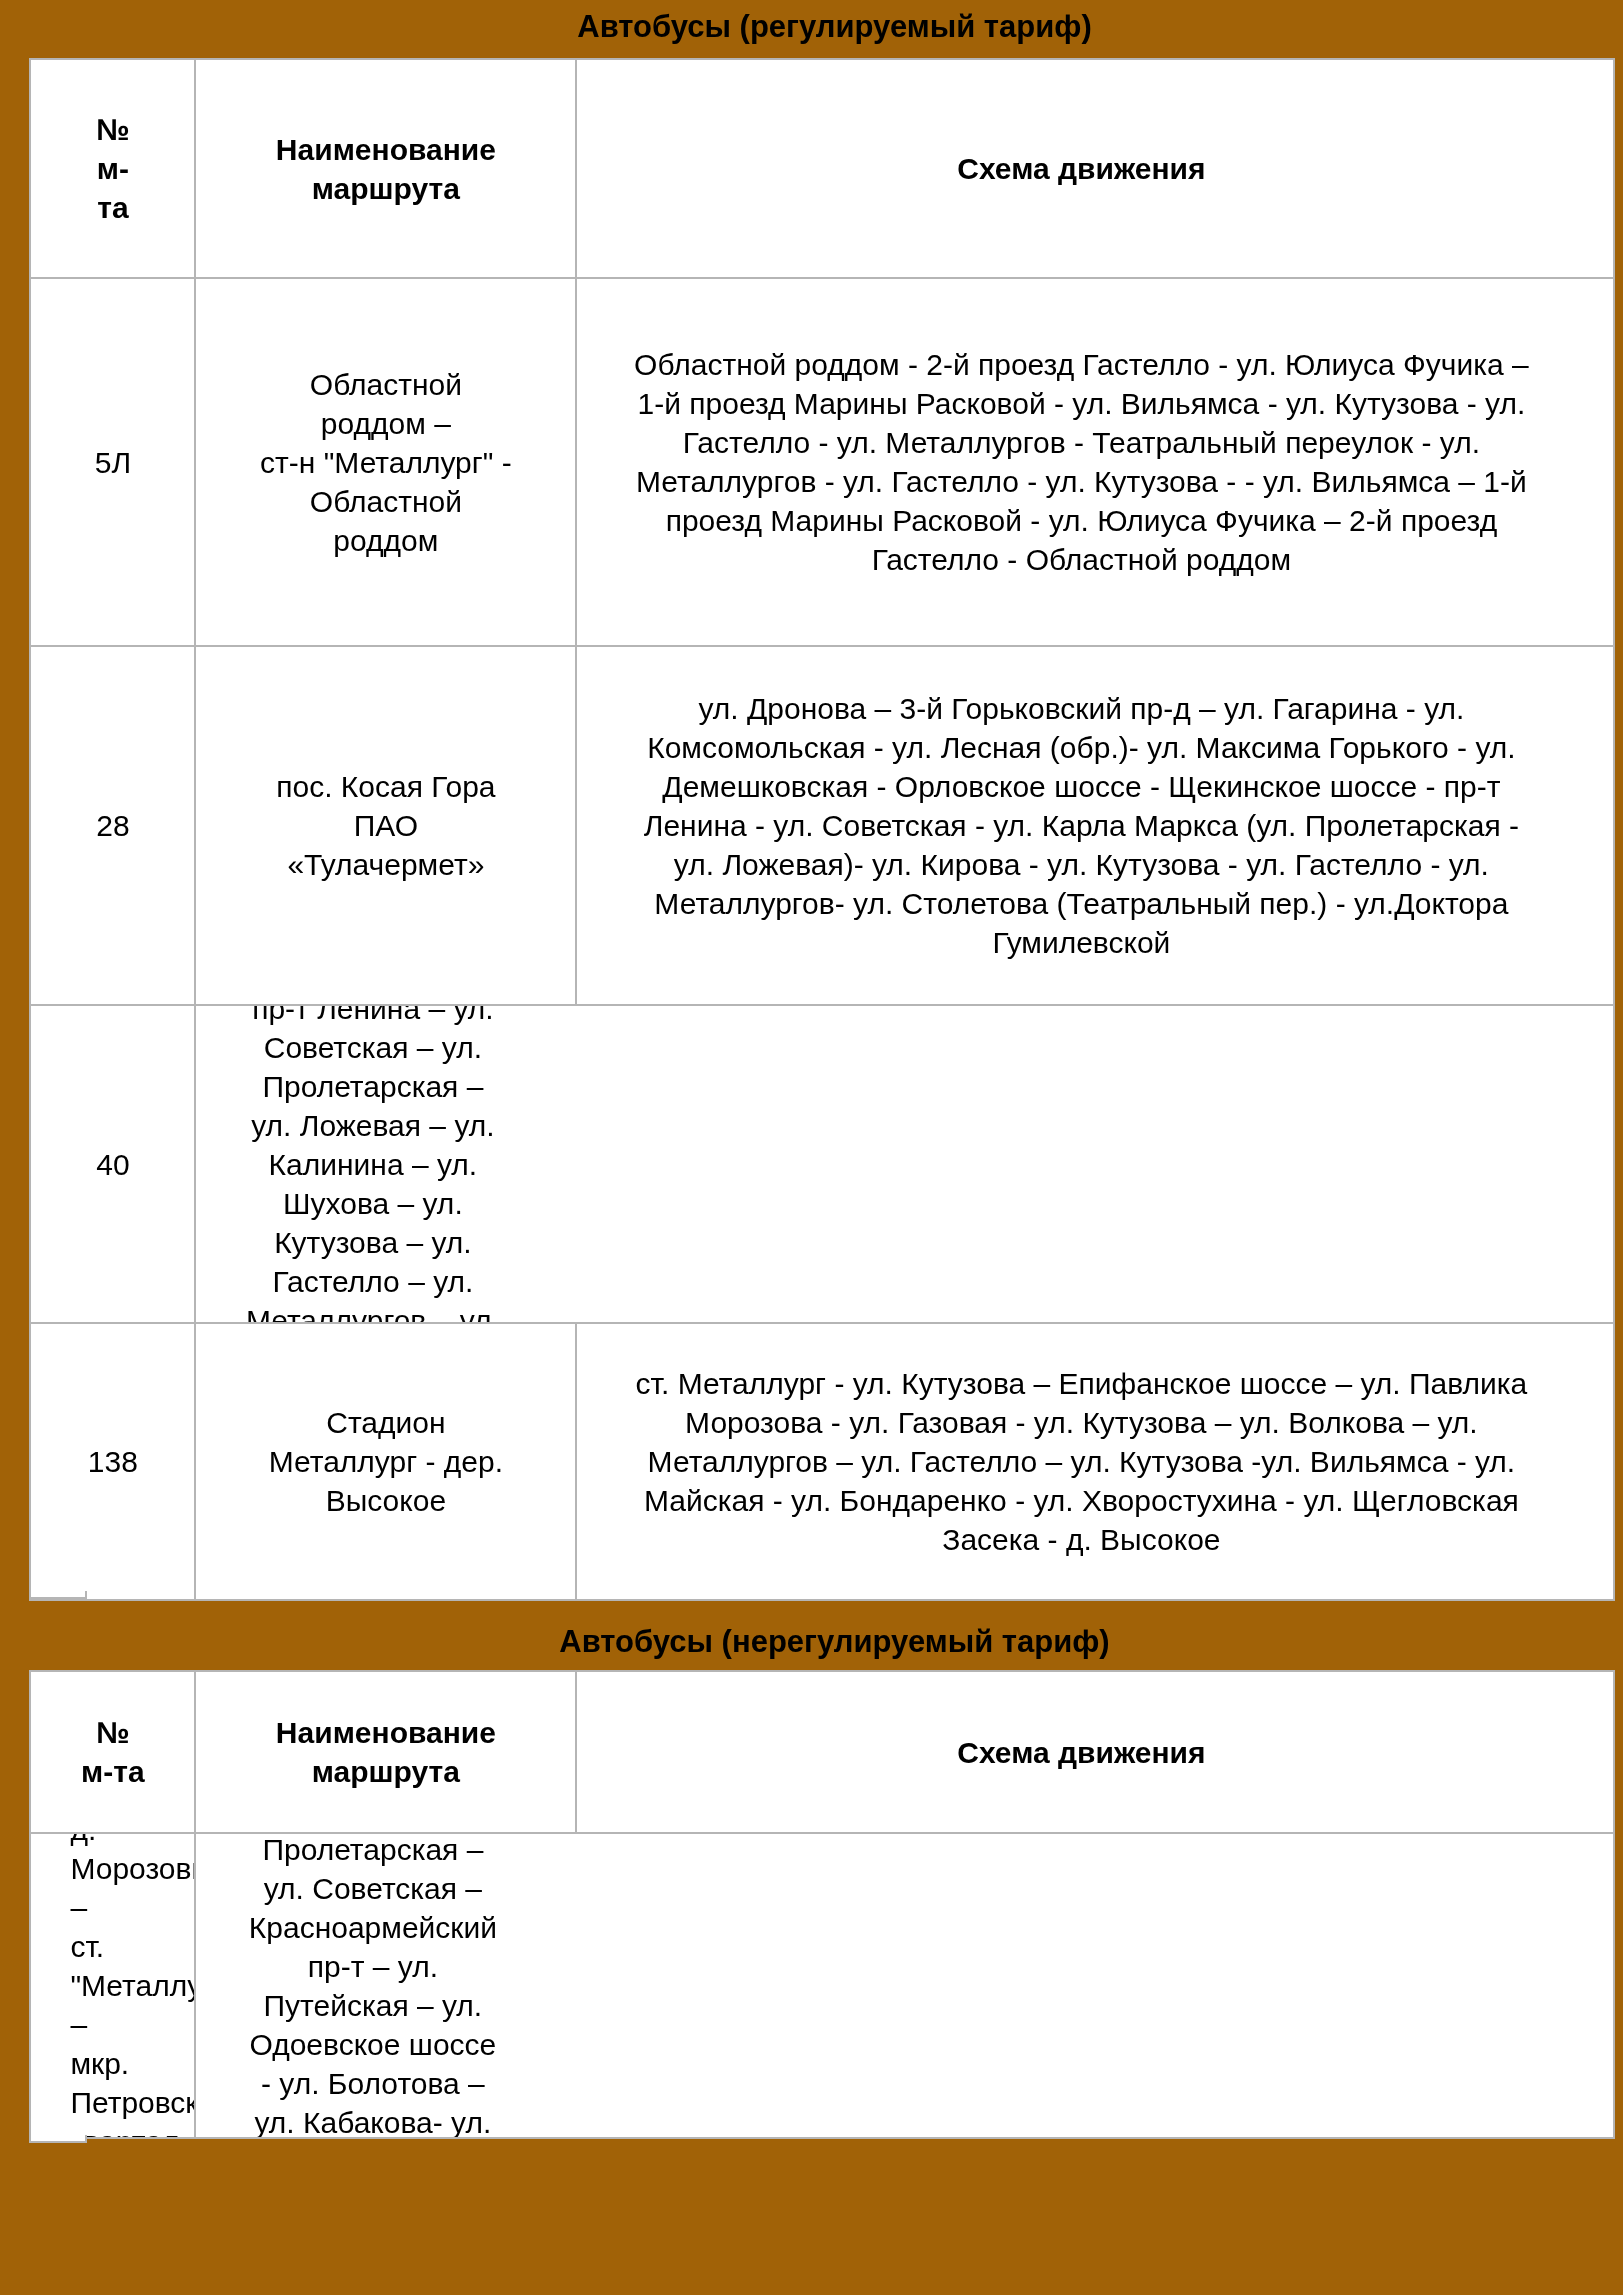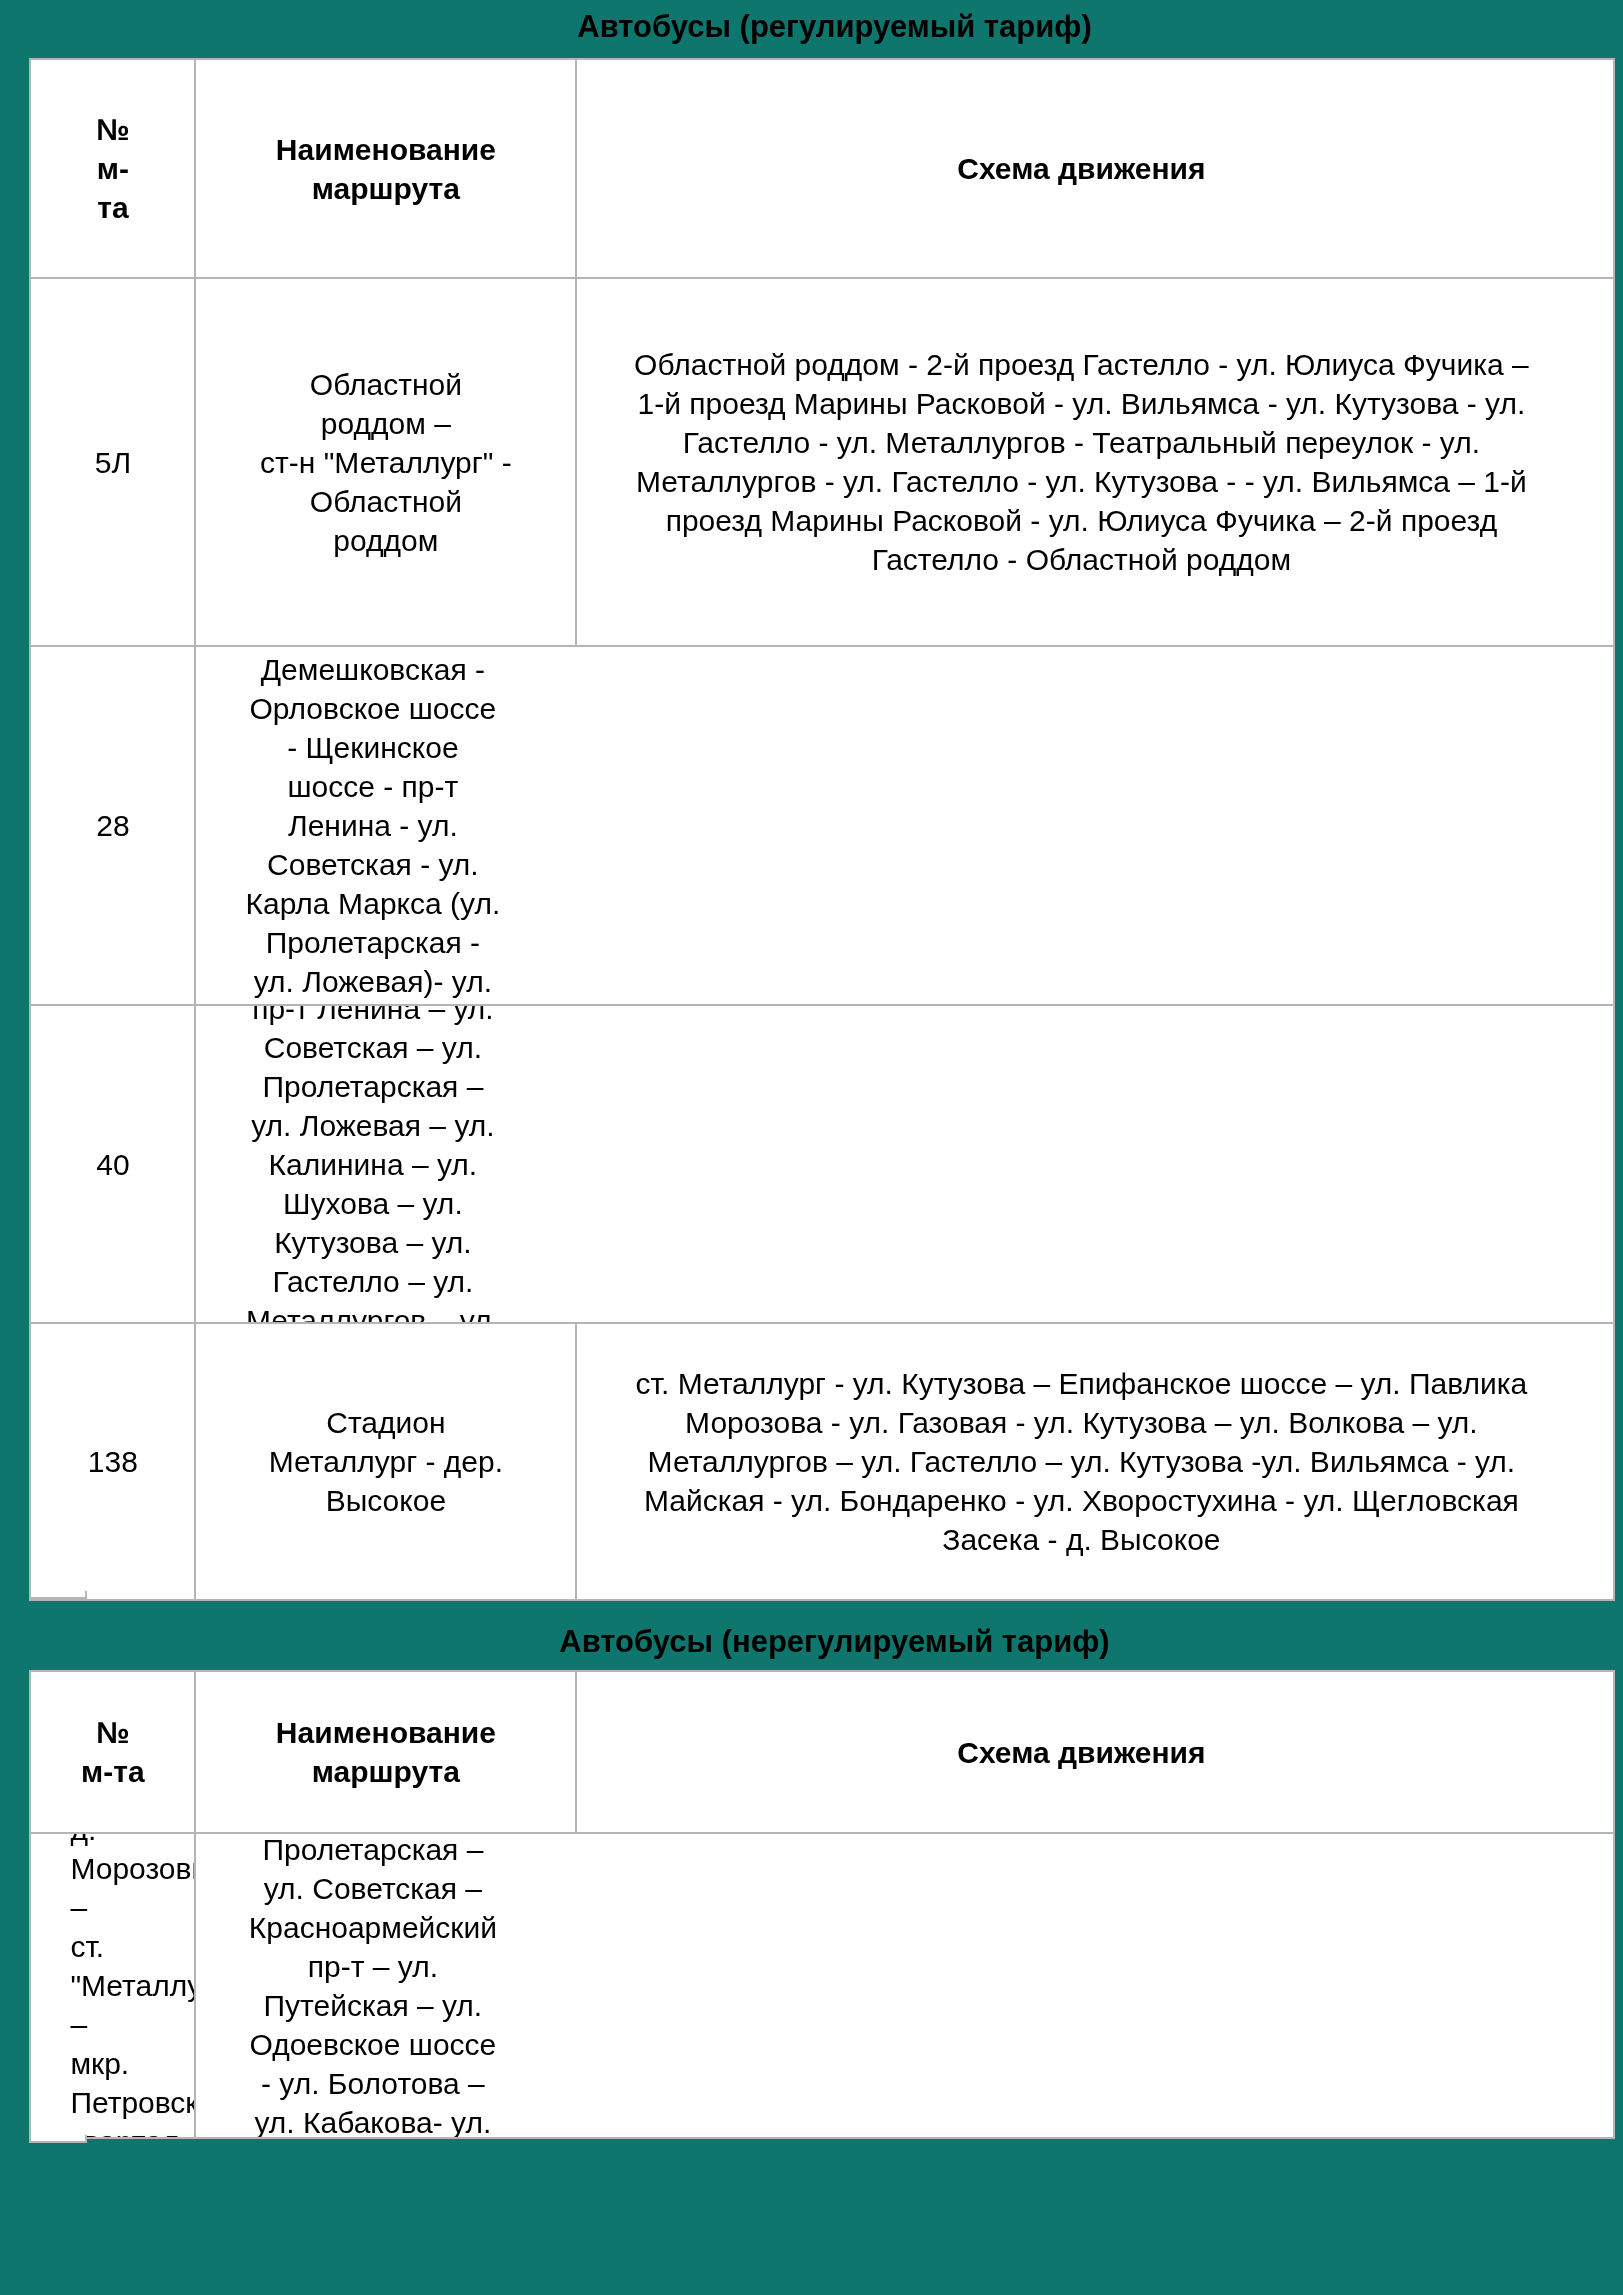--- a/index.html
+++ b/index.html
@@ -1,21 +1,21 @@
 <!DOCTYPE html>
 <html style="font-size:10.5px"><head>
 <meta charset="utf-8">
 <style>
   html, body { margin: 0; padding: 0; }
   body { background: #ffffff; }
   .page {
     position: relative;
     width: 1623px;
     height: 2295px;
-    background: #0f766e;
+    background: #a16207;
     font-family: "Liberation Sans", sans-serif;
     color: #000000;
     overflow: hidden;
   }
   .doc-title {
     position: absolute;
     left: 23px;
     width: 1623px;
     text-align: center;
     font-size: 31px;
@@ -120,20 +120,23 @@
       <div class="cell">5Л</div>
       <div class="cell">Областной
 роддом –
 ст-н "Металлург" -
 Областной
 роддом</div>
       <div class="cell scheme">Областной роддом - 2-й проезд Гастелло - ул. Юлиуса Фучика – 1-й проезд Марины Расковой - ул. Вильямса - ул. Кутузова - ул. Гастелло - ул. Металлургов - Театральный переулок - ул. Металлургов - ул. Гастелло - ул. Кутузова - - ул. Вильямса – 1-й проезд Марины Расковой - ул. Юлиуса Фучика – 2-й проезд Гастелло - Областной роддом</div>
     </div>
     <div class="row t1-r1">
       <div class="cell">28</div>
+      <div class="cell">пос. Косая Гора
+ПАО
+«Тулачермет»</div>
       <div class="cell scheme">ул. Дронова – 3-й Горьковский пр-д – ул. Гагарина - ул. Комсомольская - ул. Лесная (обр.)- ул. Максима Горького - ул. Демешковская - Орловское шоссе - Щекинское шоссе - пр-т Ленина - ул. Советская - ул. Карла Маркса (ул. Пролетарская - ул. Ложевая)- ул. Кирова - ул. Кутузова - ул. Гастелло - ул. Металлургов- ул. Столетова (Театральный пер.) - ул.Доктора Гумилевской</div>
     </div>
     <div class="row t1-r2">
       <div class="cell">40</div>
       <div class="cell scheme">ул. Оружейная - ул. Сурикова – ул. Макаренко – ул. Болдина – ул. Дмитрия Ульянова – ул. Первомайская – пр-т Ленина – ул. Советская – ул. Пролетарская – ул. Ложевая – ул. Калинина – ул. Шухова – ул. Кутузова – ул. Гастелло – ул. Металлургов – ул. Волкова – ул. Кутузова - ул. Газовая – ул. Павлика Морозова – Епифанское шоссе</div>
     </div>
     <div class="row t1-r3">
       <div class="cell">138</div>
       <div class="cell">Стадион
 Металлург  - дер.

